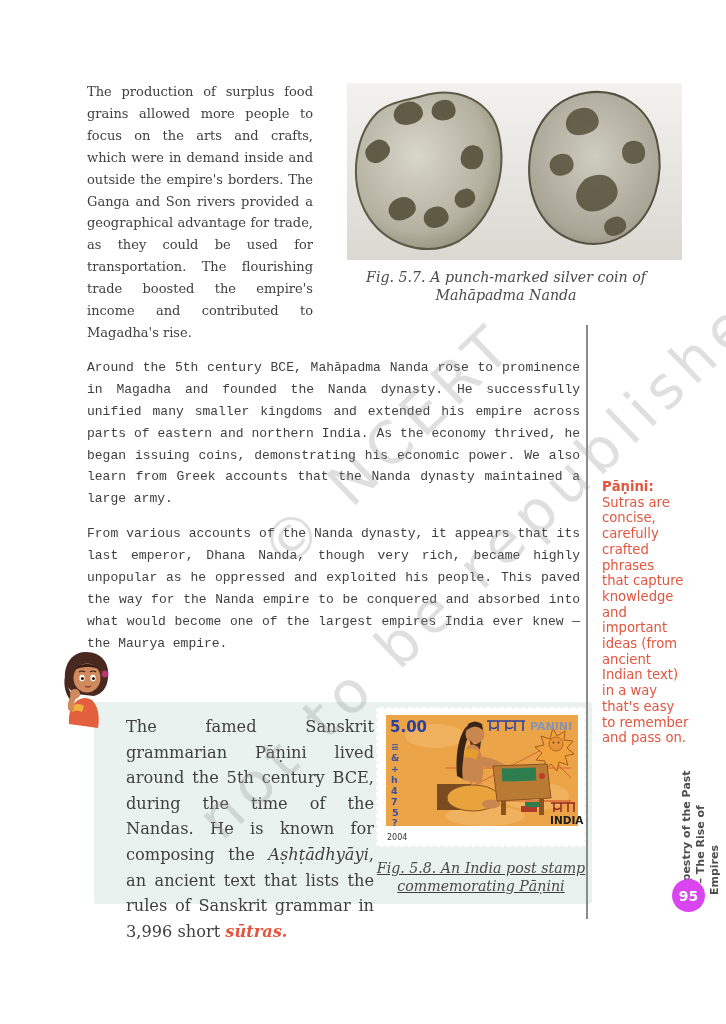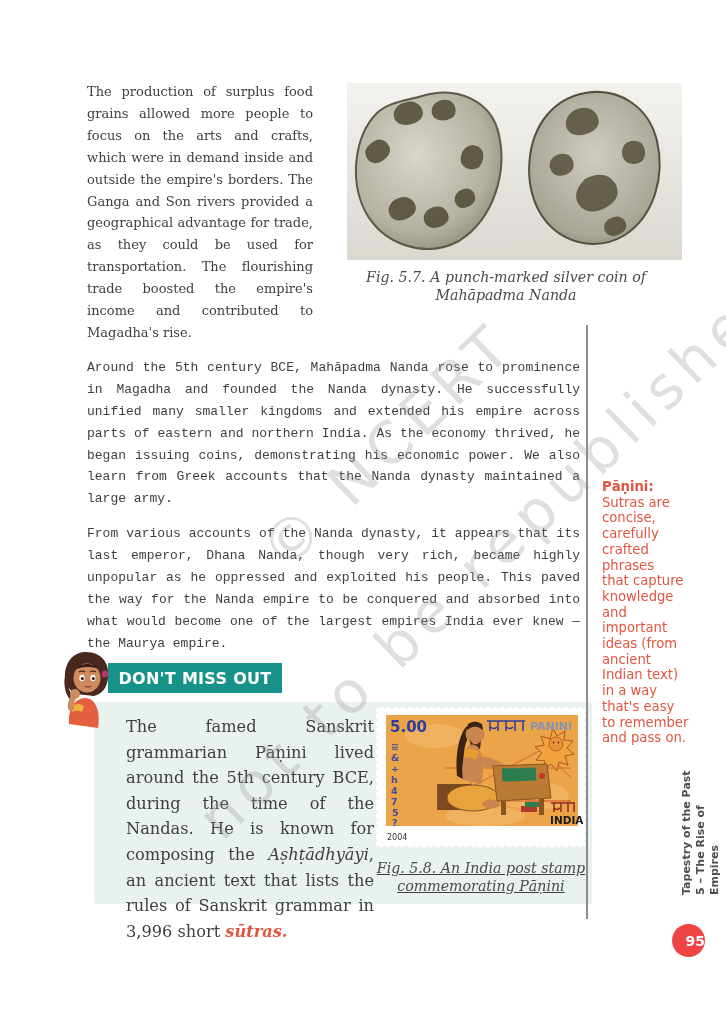--- a/index.html
+++ b/index.html
@@ -47,22 +47,22 @@
   .margin-note .head{font-weight:bold;}
 
   .vrule{position:absolute;left:586px;top:325px;width:1.5px;height:594px;
          background:#8b8b8b;z-index:2;}
 
   
   .spine{position:absolute;left:631px;top:816px;width:128px;height:30px;z-index:2;
          transform:rotate(-90deg);
          font-family:"DejaVu Sans","Liberation Sans",sans-serif;
          font-weight:bold;font-size:11px;line-height:14px;color:#4d4d4d;}
-  .page-badge{position:absolute;left:672px;top:924px;width:33px;height:33px;border-radius:50%;
-              background:#ef4444;display:flex;align-items:center;justify-content:flex-end;z-index:2;}
+  .page-badge{position:absolute;left:672px;top:879px;width:33px;height:33px;border-radius:50%;
+              background:#d946ef;display:flex;align-items:center;justify-content:center;z-index:2;}
   .page-badge span{color:#ffffff;font-family:"DejaVu Sans","Liberation Sans",sans-serif;
                    font-weight:bold;font-size:14px;}
 
   .sr{position:absolute;width:1px;height:1px;overflow:hidden;clip:rect(0 0 0 0);white-space:nowrap;}
 </style>
 </head>
 <body>
 
 <div class="page">
 
@@ -118,23 +118,20 @@
       <figcaption class="fig-caption pre">Fig. 5.7. A punch-marked silver coin of
 Mahāpadma Nanda</figcaption>
     </figure>
 
     <p class="para">The production of surplus food grains allowed more people to focus on the arts and crafts, which were in demand inside and outside the empire's borders. The Ganga and Son rivers provided a geographical advantage for trade, as they could be used for transportation. The flourishing trade boosted the empire's income and contributed to Magadha's rise.</p>
     <p class="para narrowed">Around the 5th century BCE, Mahāpadma Nanda rose to prominence in Magadha and founded the Nanda dynasty. He successfully unified many smaller kingdoms and extended his empire across parts of eastern and northern India. As the economy thrived, he began issuing coins, demonstrating his economic power. We also learn from Greek accounts that the Nanda dynasty maintained a large army.</p>
     <p class="para narrowed">From various accounts of the Nanda dynasty, it appears that its last emperor, Dhana Nanda, though very rich, became highly unpopular as he oppressed and exploited his people. This paved the way for the Nanda empire to be conquered and absorbed into what would become one of the largest empires India ever knew — the Maurya empire.</p>
   </div>
 
   <div class="dmo">
-    <div class="dmo-banner">
-      <span>DON'T MISS OUT</span>
-    </div>
 
     <svg class="mascot" width="56" height="82" viewBox="0 0 56 82">
       <path d="M28 2 C44 2 52 14 50 28 C49 38 44 44 36 46 L18 44 C10 40 6 32 7 22 C9 10 16 2 28 2 Z" fill="#49291f"></path>
       <path d="M10 24 C8 36 12 44 18 48 L14 52 C8 46 5 36 7 26 Z" fill="#49291f"></path>
       <ellipse cx="29" cy="28" rx="13.5" ry="14.5" fill="#cf8a5e"></ellipse>
       <path d="M17 20 C20 12 38 12 42 20 C38 16 22 16 17 20 Z" fill="#3a1f17"></path>
       <ellipse cx="24" cy="28" rx="2.6" ry="3.2" fill="#ffffff"></ellipse>
         <circle cx="24.4" cy="28.6" r="1.5" fill="#2b1a12"></circle>
       <ellipse cx="35" cy="28" rx="2.6" ry="3.2" fill="#ffffff"></ellipse>
         <circle cx="35.4" cy="28.6" r="1.5" fill="#2b1a12"></circle>

